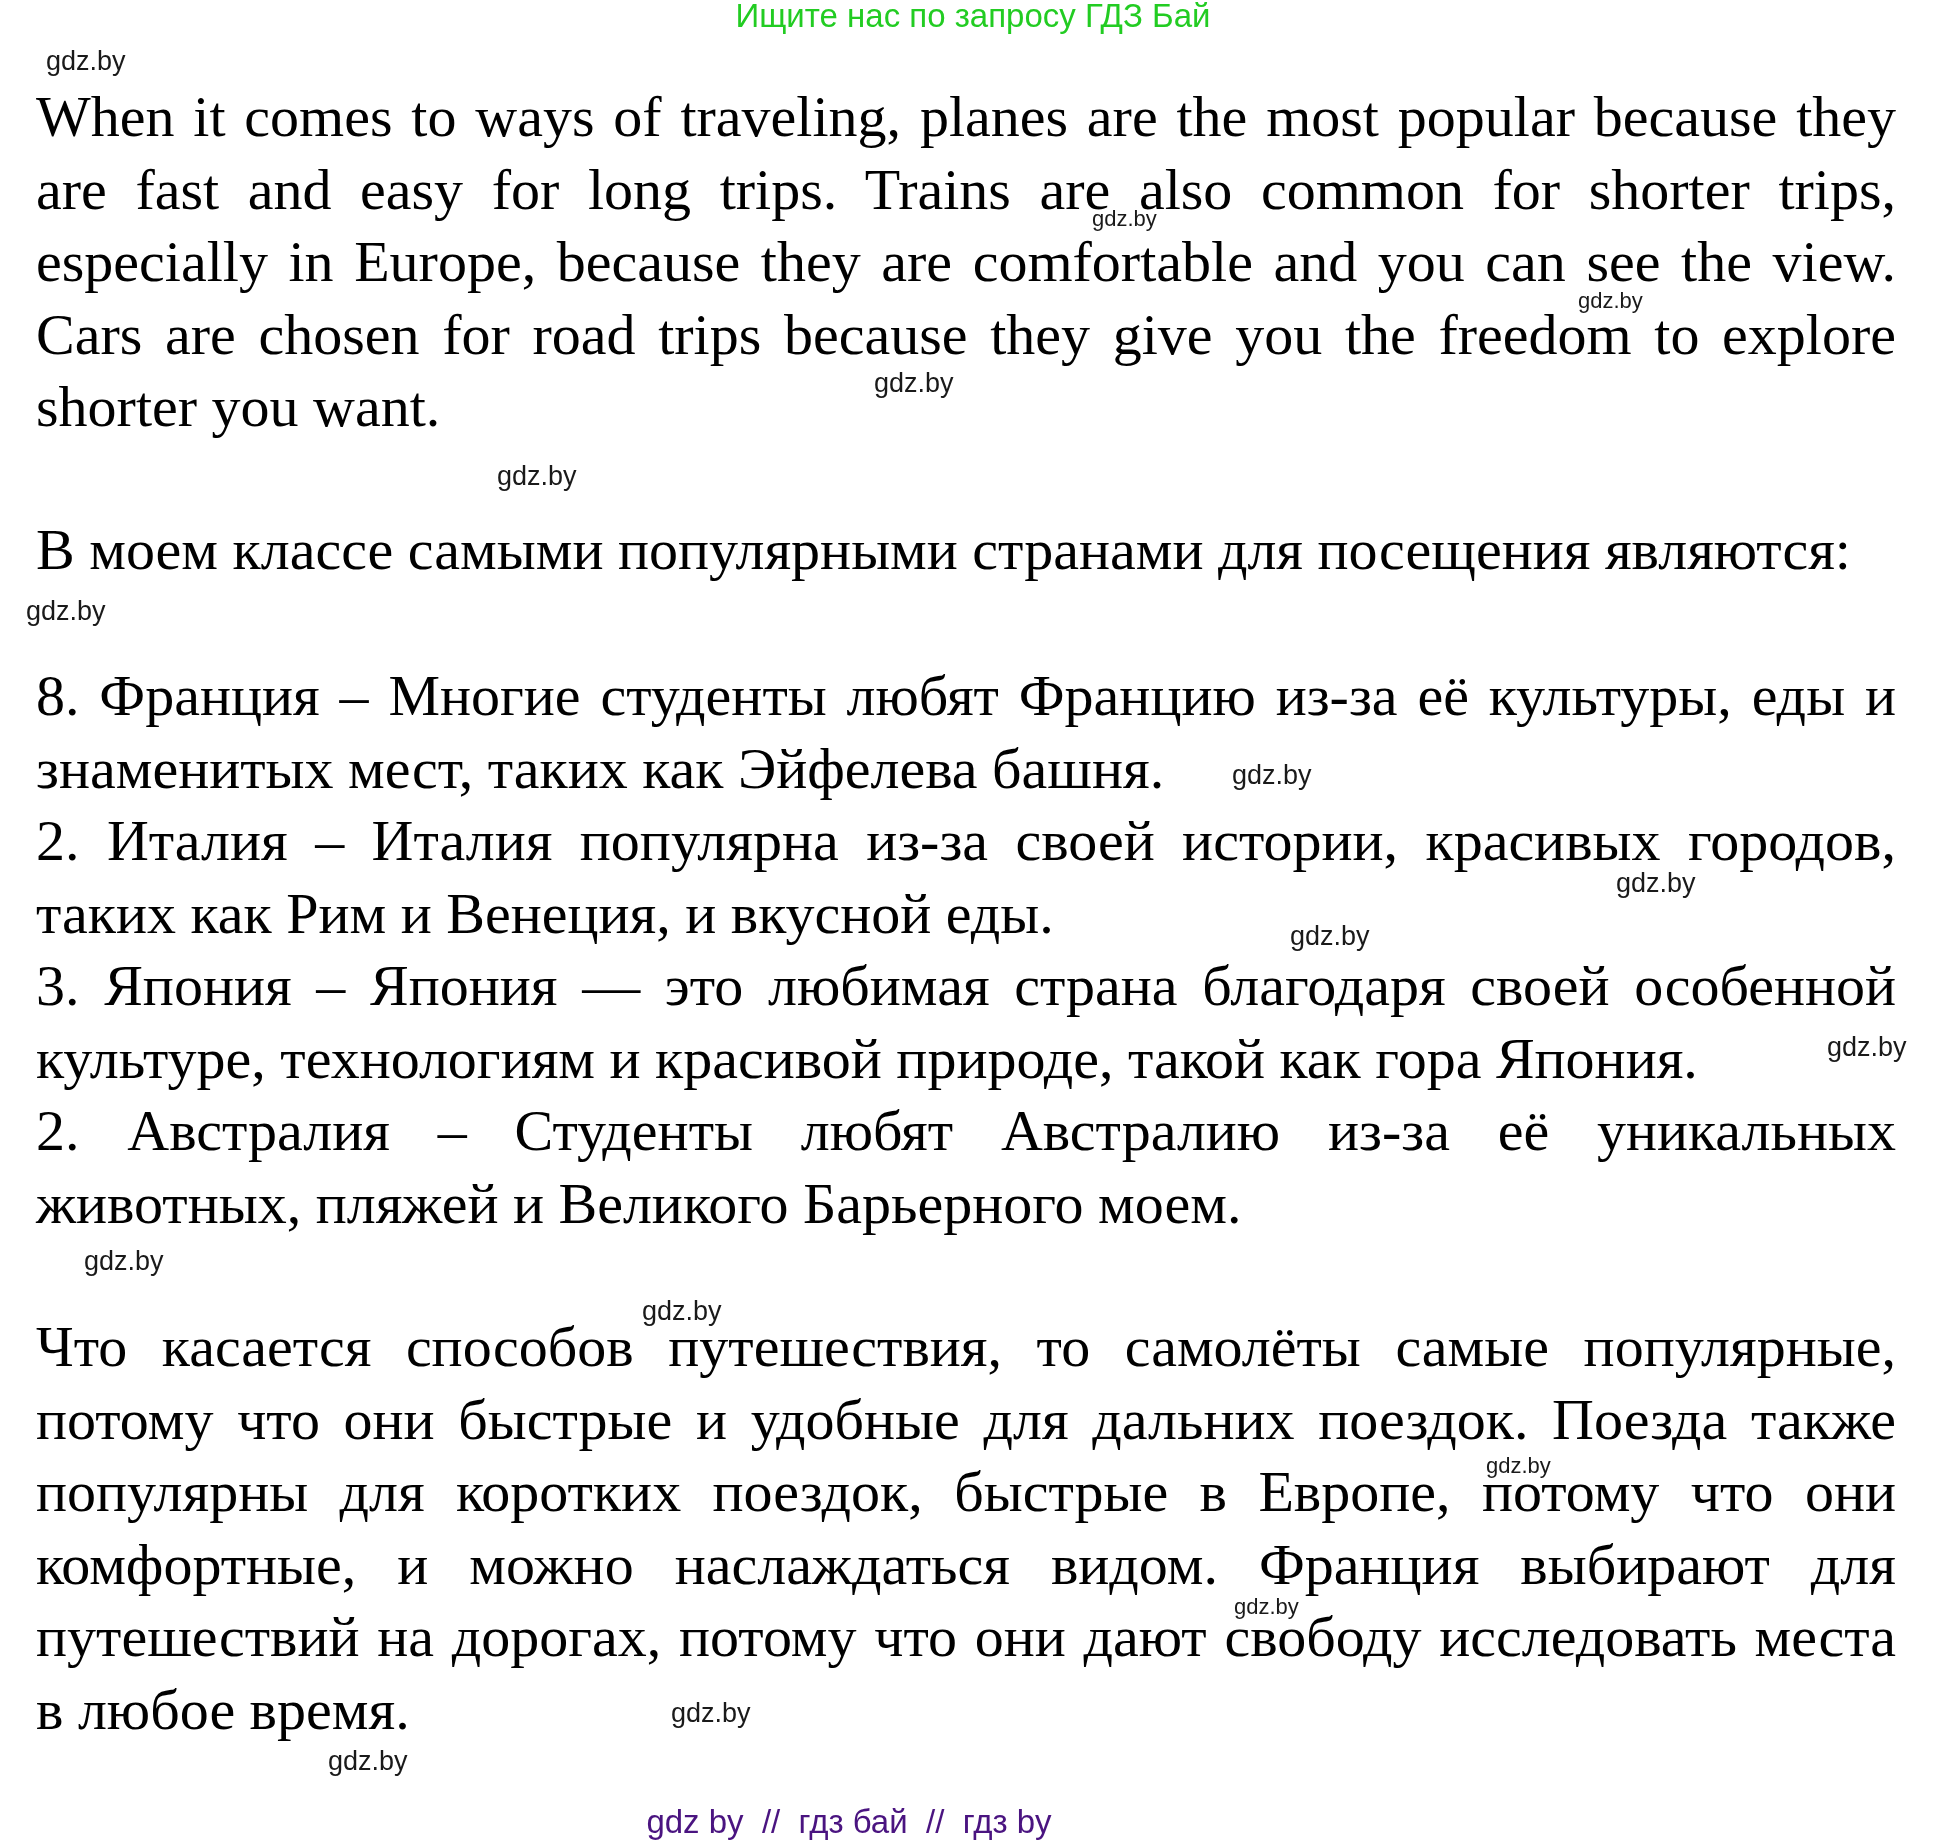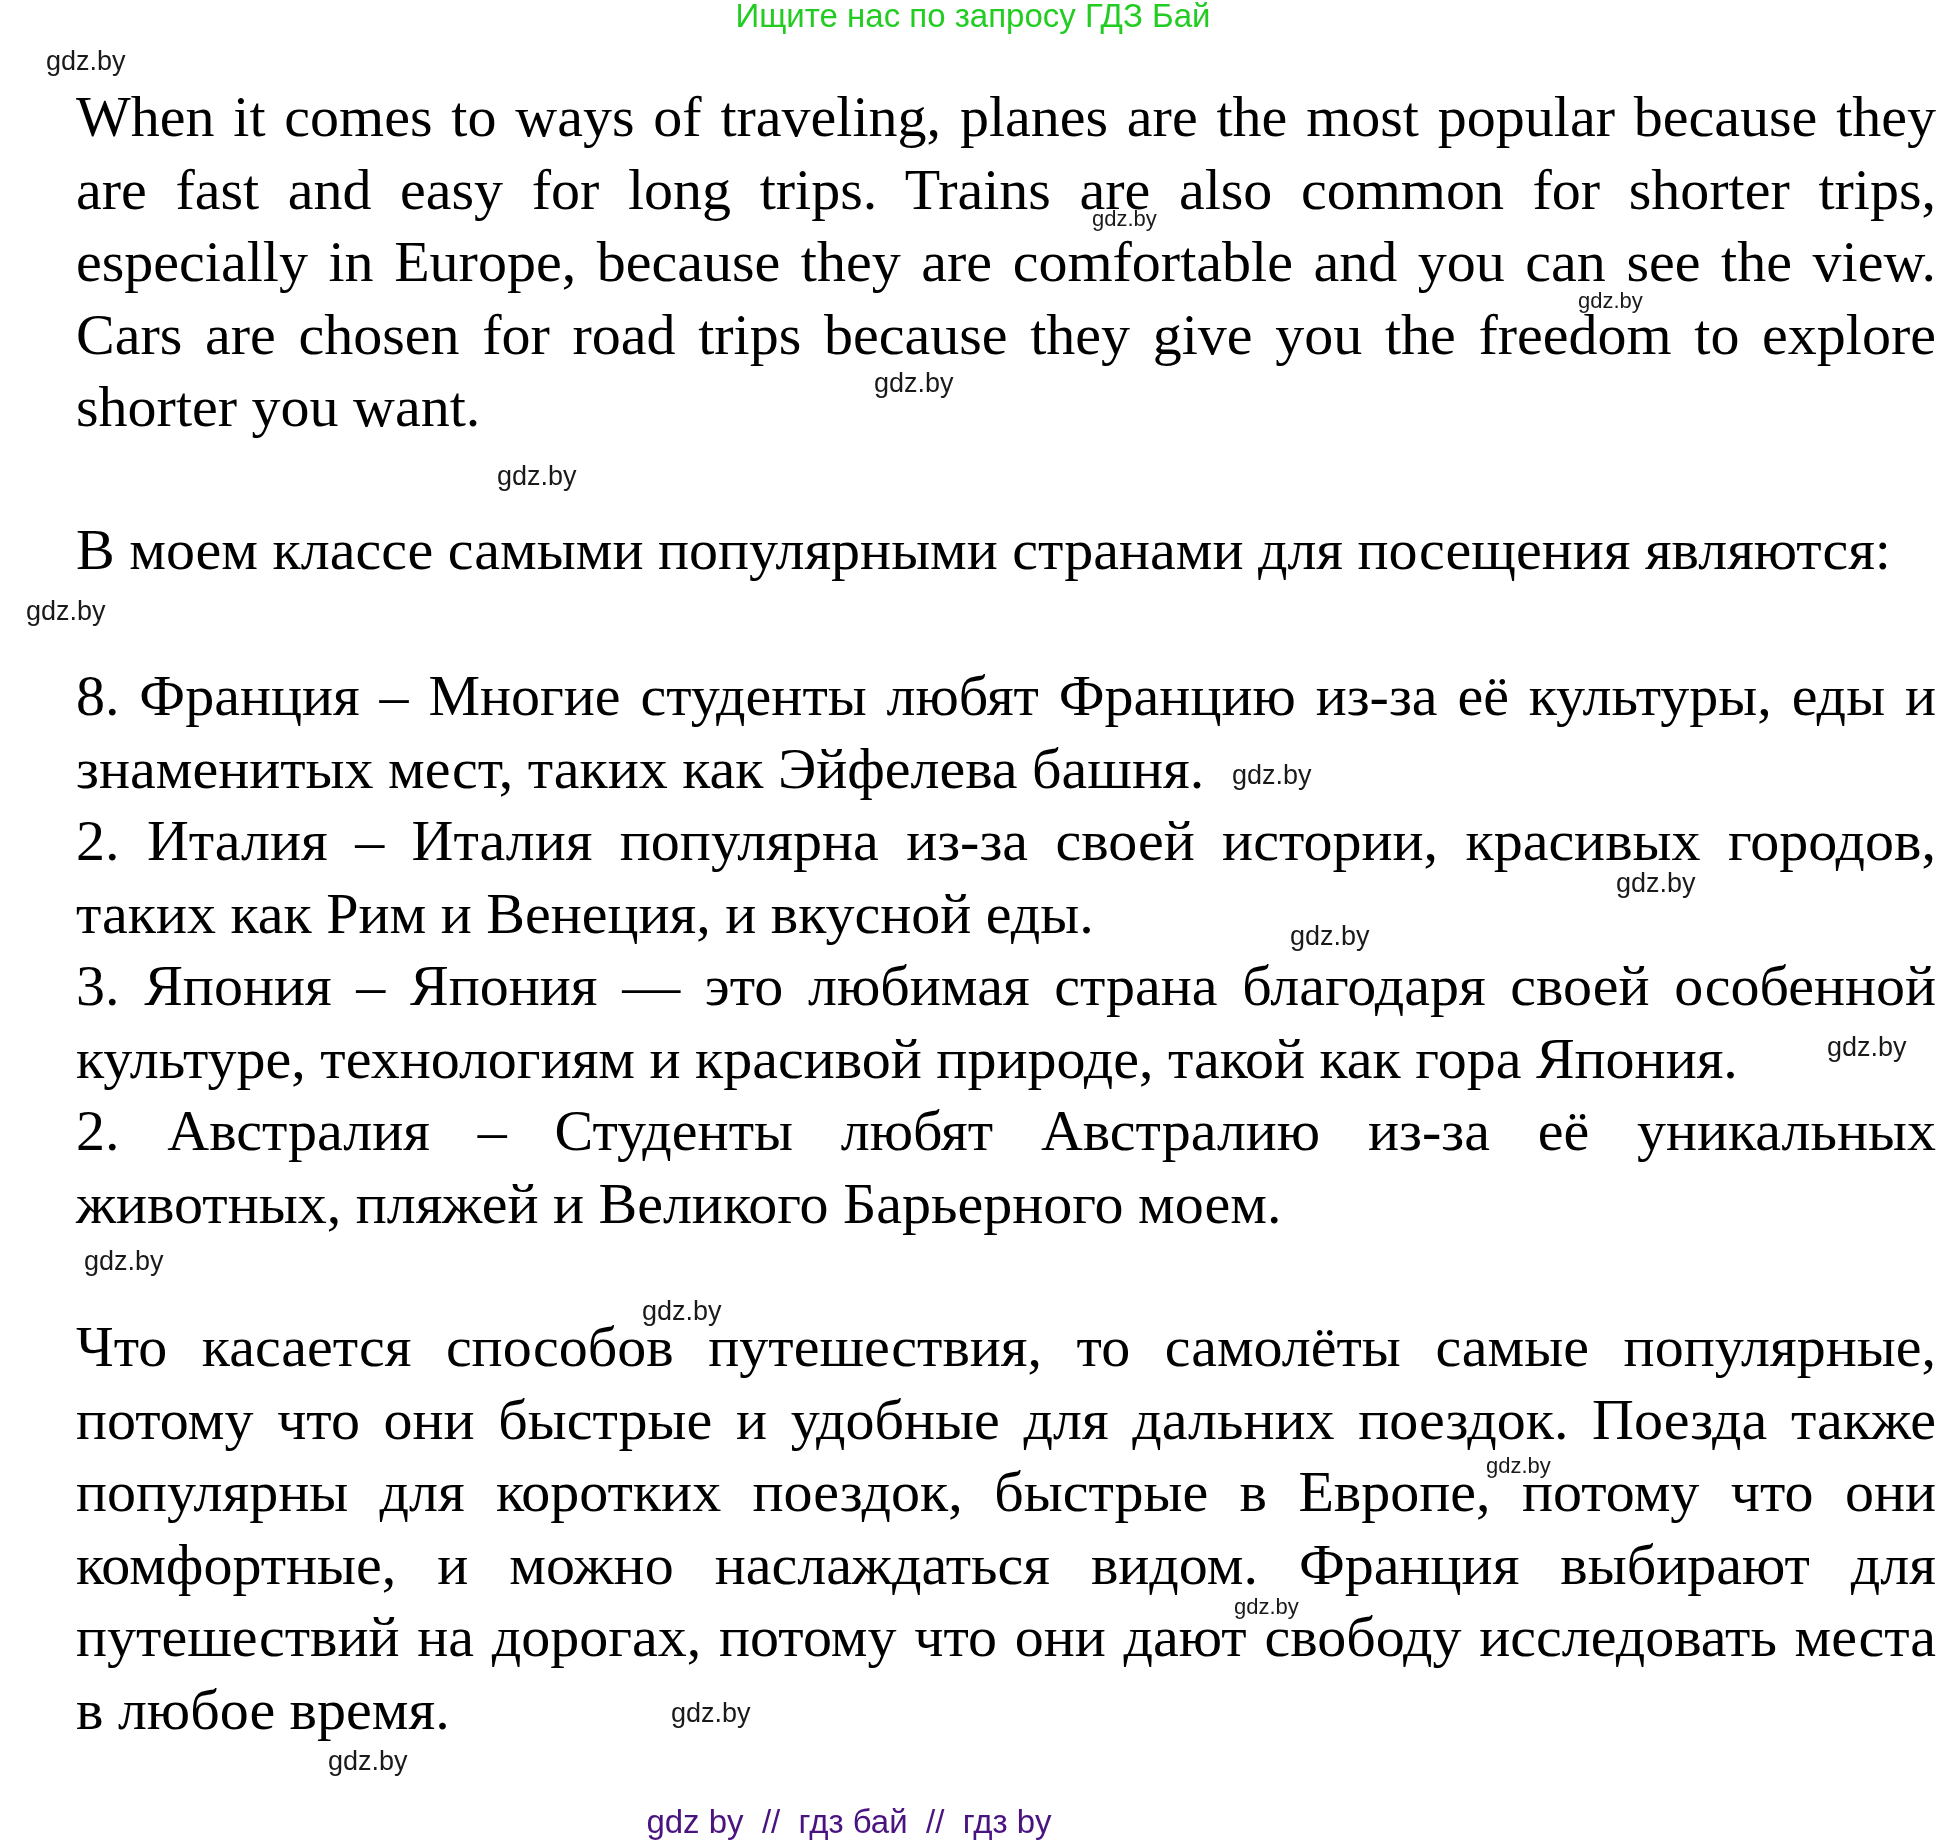--- a/index.html
+++ b/index.html
@@ -5,21 +5,21 @@
     html, body { margin: 0; padding: 0; background: #ffffff; }
     body { width: 1946px; height: 1843px; position: relative; overflow: hidden; }
     .header {
       position: absolute; left: 0; top: 0; width: 1946px; text-align: center;
       font-family: "Liberation Sans", sans-serif; font-size: 33px; line-height: 36px;
       color: #22cc22; top: -2px;
     }
     .line {
       position: absolute; left: 36px; width: 1860px;
       font-family: "Liberation Serif", serif; font-size: 58px; color: #000;
-      white-space: nowrap; line-height: 1; margin-left: 40px;
+      white-space: nowrap; line-height: 1;
     }
     .justify { text-align: justify; text-align-last: justify; }
     .wm {
       position: absolute; font-family: "Liberation Sans", sans-serif;
       font-size: 27px; color: #1a1a1a; line-height: 1; white-space: nowrap;
     }
     .wm.small { font-size: 22px; }
     .footer {
       position: absolute; left: 0; width: 1698px; text-align: center; top: 1805px;
       font-family: "Liberation Sans", sans-serif; font-size: 33px; color: #4a1480;

